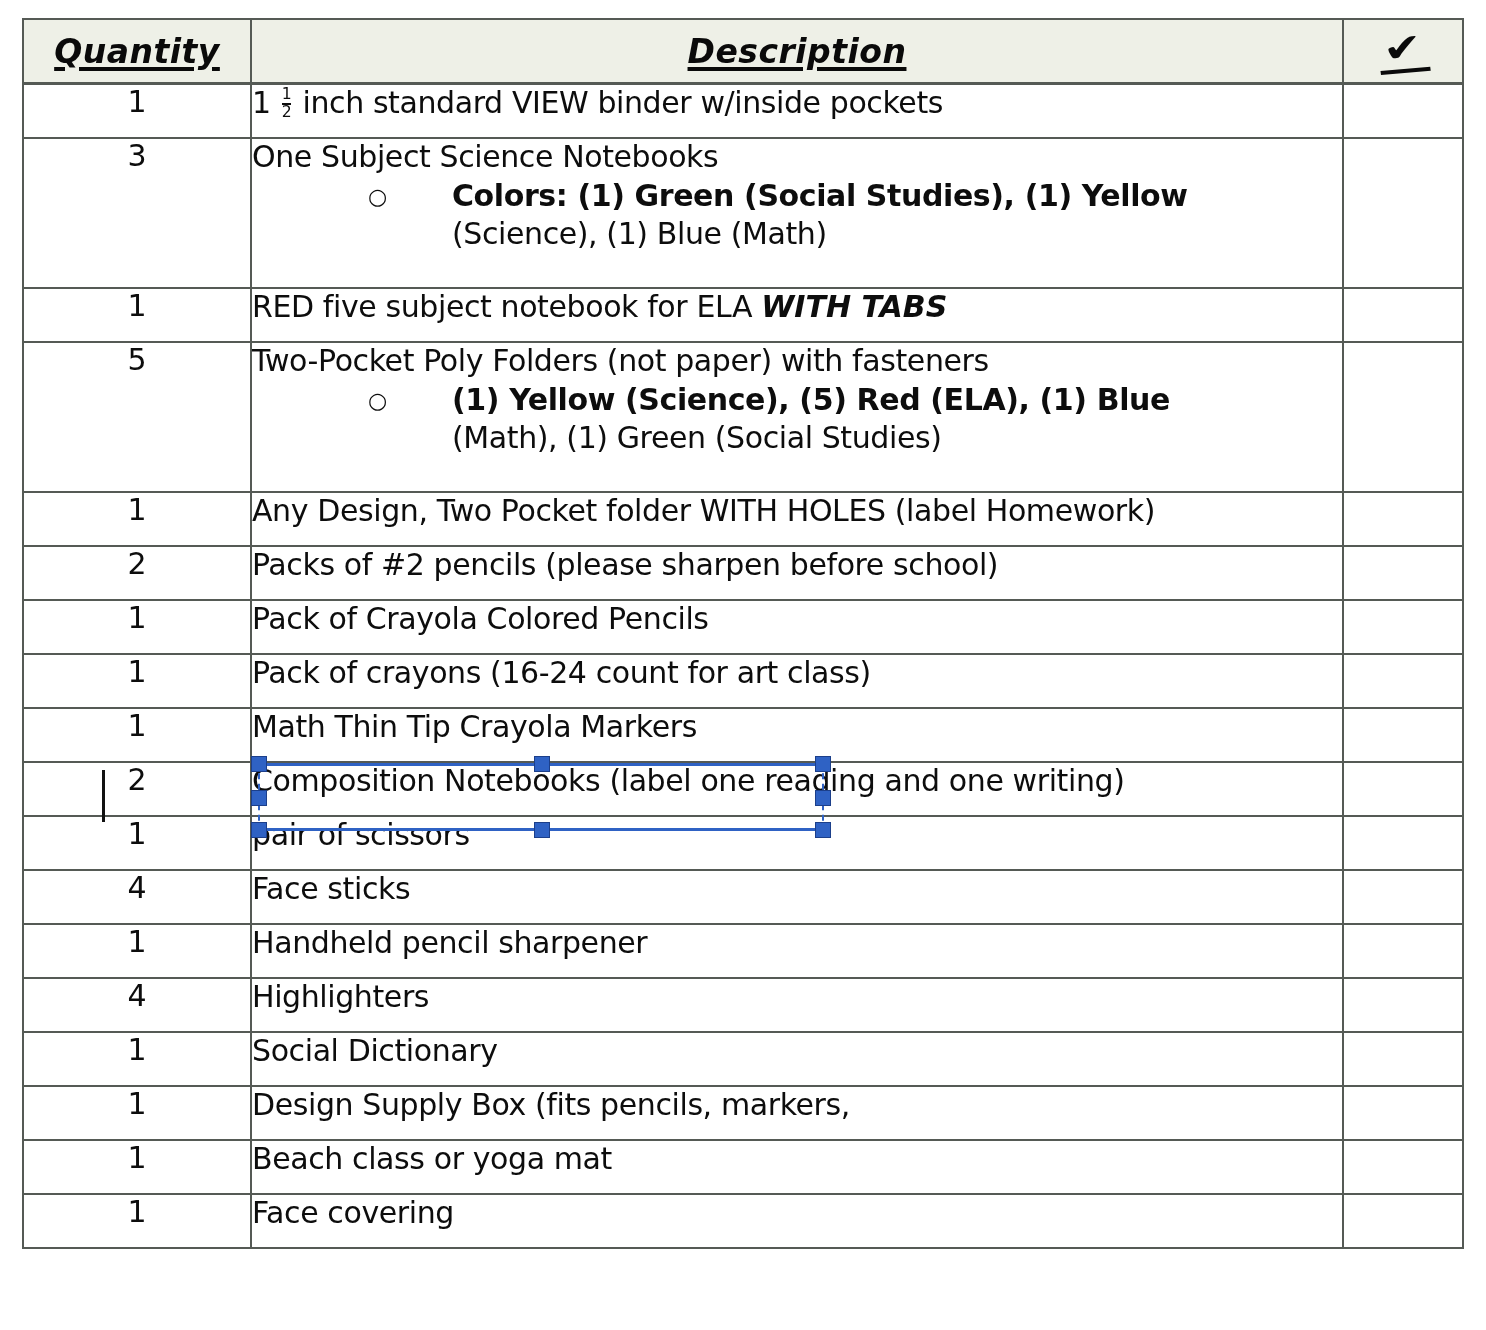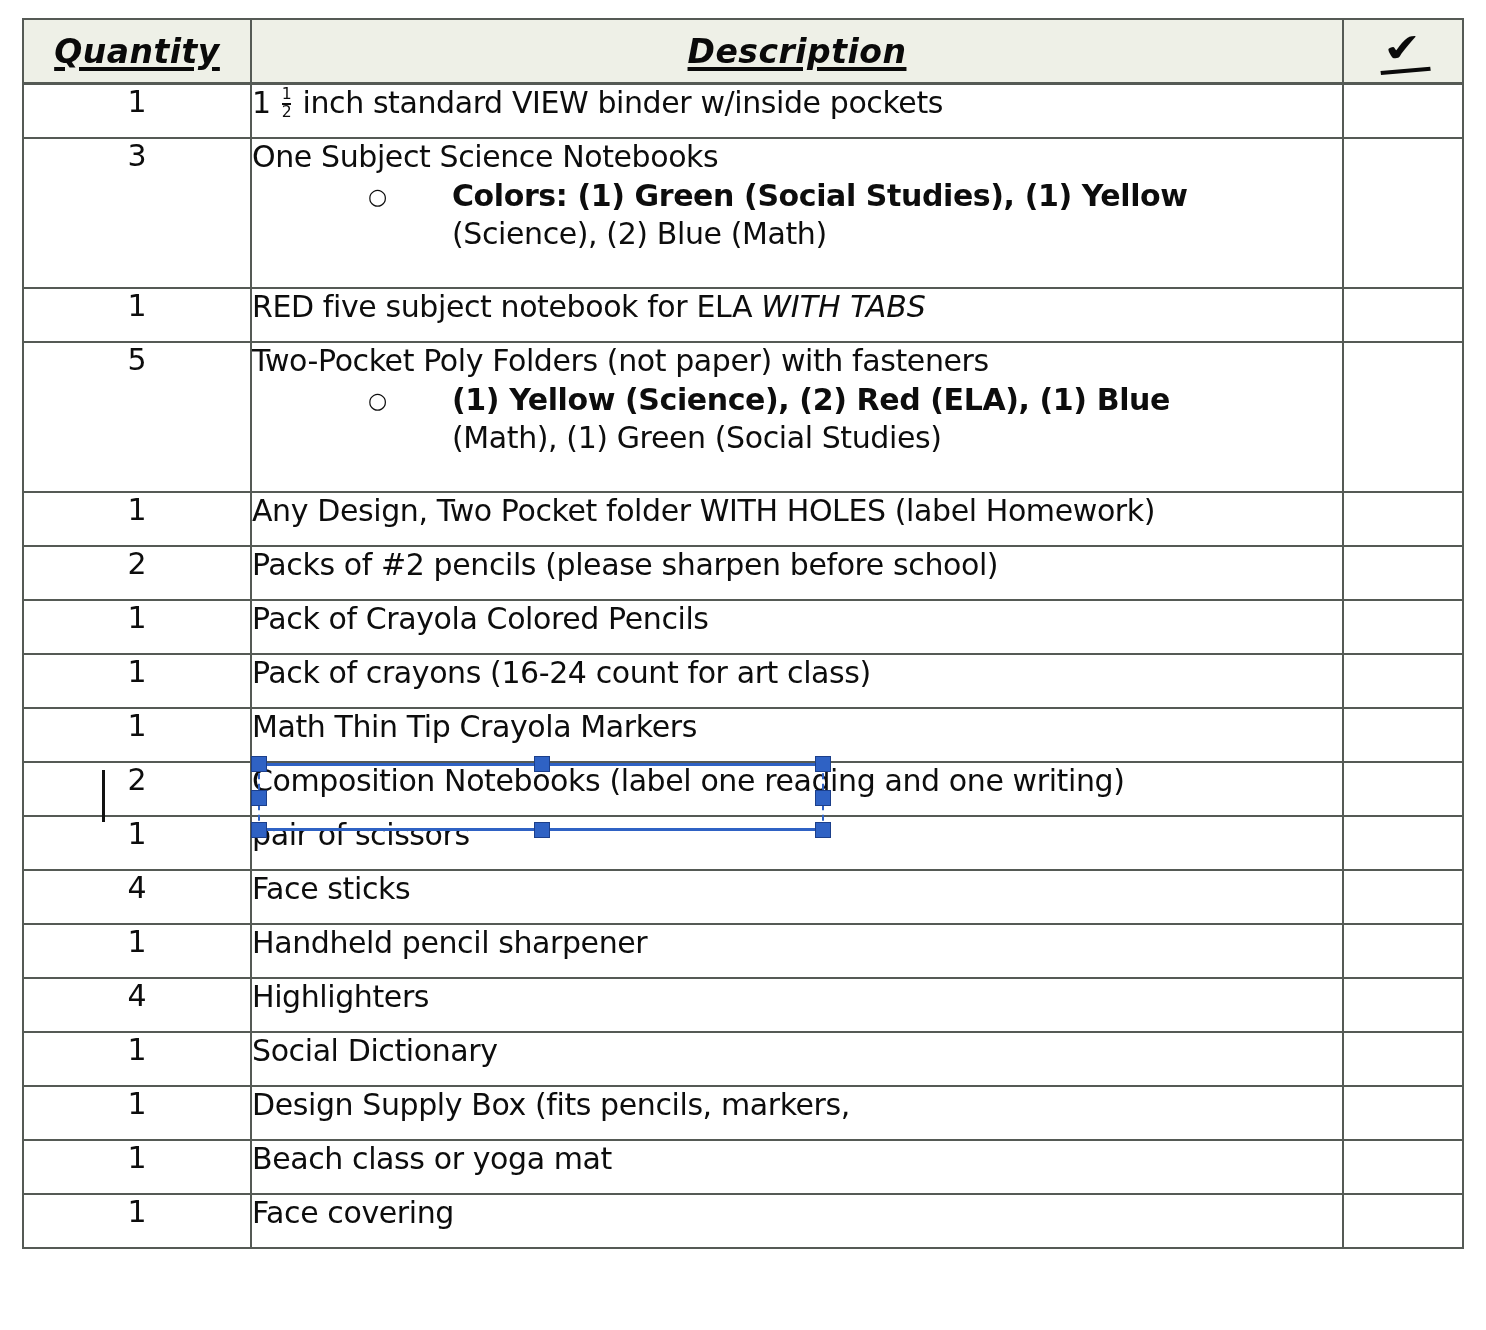--- a/index.html
+++ b/index.html
@@ -96,21 +96,21 @@
     white-space: pre-wrap;
   }
   td.chk-cell { }
 
   
   tr.r-normal td { height: 52px; }
   tr.r-tall   td { height: 148px; }
   .sz-small2 { font-size: 27px; letter-spacing: -0.4px; }
 
   .bold-italic {
-    font-weight: normal;
+    font-weight: bold;
     font-style: italic;
     letter-spacing: 0px;
   }
 
   .frac {
     display: inline-block;
     vertical-align: -0.25em;
     font-size: 0.52em;
     line-height: 1;
     text-align: center;
@@ -221,33 +221,33 @@
     <tbody>
 
       <tr class="r-normal">
         <td class="qty-cell">1</td>
         <td class="desc-cell"><span>1 </span><span class="frac"><span class="num">1</span><span class="den">2</span></span><span> inch standard VIEW binder w/inside pockets</span></td>
         <td class="chk-cell"></td>
       </tr>
 
       <tr class="r-tall">
         <td class="qty-cell">3</td>
-        <td class="desc-cell"><span>One Subject Science Notebooks</span><span class="sub-bullet"><span class="bullet-mark">○</span><span>Colors: (1) Green (Social Studies), (1) Yellow</span></span><span class="sub-line2">(Science), (2) Blue (Math)</span></td>
+        <td class="desc-cell"><span>One Subject Science Notebooks</span><span class="sub-bullet"><span class="bullet-mark">○</span><span>Colors: (1) Green (Social Studies), (1) Yellow</span></span><span class="sub-line2">(Science), (1) Blue (Math)</span></td>
         <td class="chk-cell"></td>
       </tr>
 
       <tr class="r-normal">
         <td class="qty-cell">1</td>
         <td class="desc-cell"><span>RED five subject notebook for ELA </span><span class="bold-italic">WITH TABS</span></td>
         <td class="chk-cell"></td>
       </tr>
 
       <tr class="r-tall">
         <td class="qty-cell">5</td>
-        <td class="desc-cell"><span>Two-Pocket Poly Folders (not paper) with fasteners</span><span class="sub-bullet"><span class="bullet-mark">○</span><span>(1) Yellow (Science), (2) Red (ELA), (1) Blue</span></span><span class="sub-line2">(Math), (1) Green (Social Studies)</span></td>
+        <td class="desc-cell"><span>Two-Pocket Poly Folders (not paper) with fasteners</span><span class="sub-bullet"><span class="bullet-mark">○</span><span>(1) Yellow (Science), (5) Red (ELA), (1) Blue</span></span><span class="sub-line2">(Math), (1) Green (Social Studies)</span></td>
         <td class="chk-cell"></td>
       </tr>
 
       <tr class="r-normal">
         <td class="qty-cell">1</td>
         <td class="desc-cell sz-small2">Any Design, Two Pocket folder WITH HOLES (label Homework)</td>
         <td class="chk-cell"></td>
       </tr>
 
       <tr class="r-normal">

